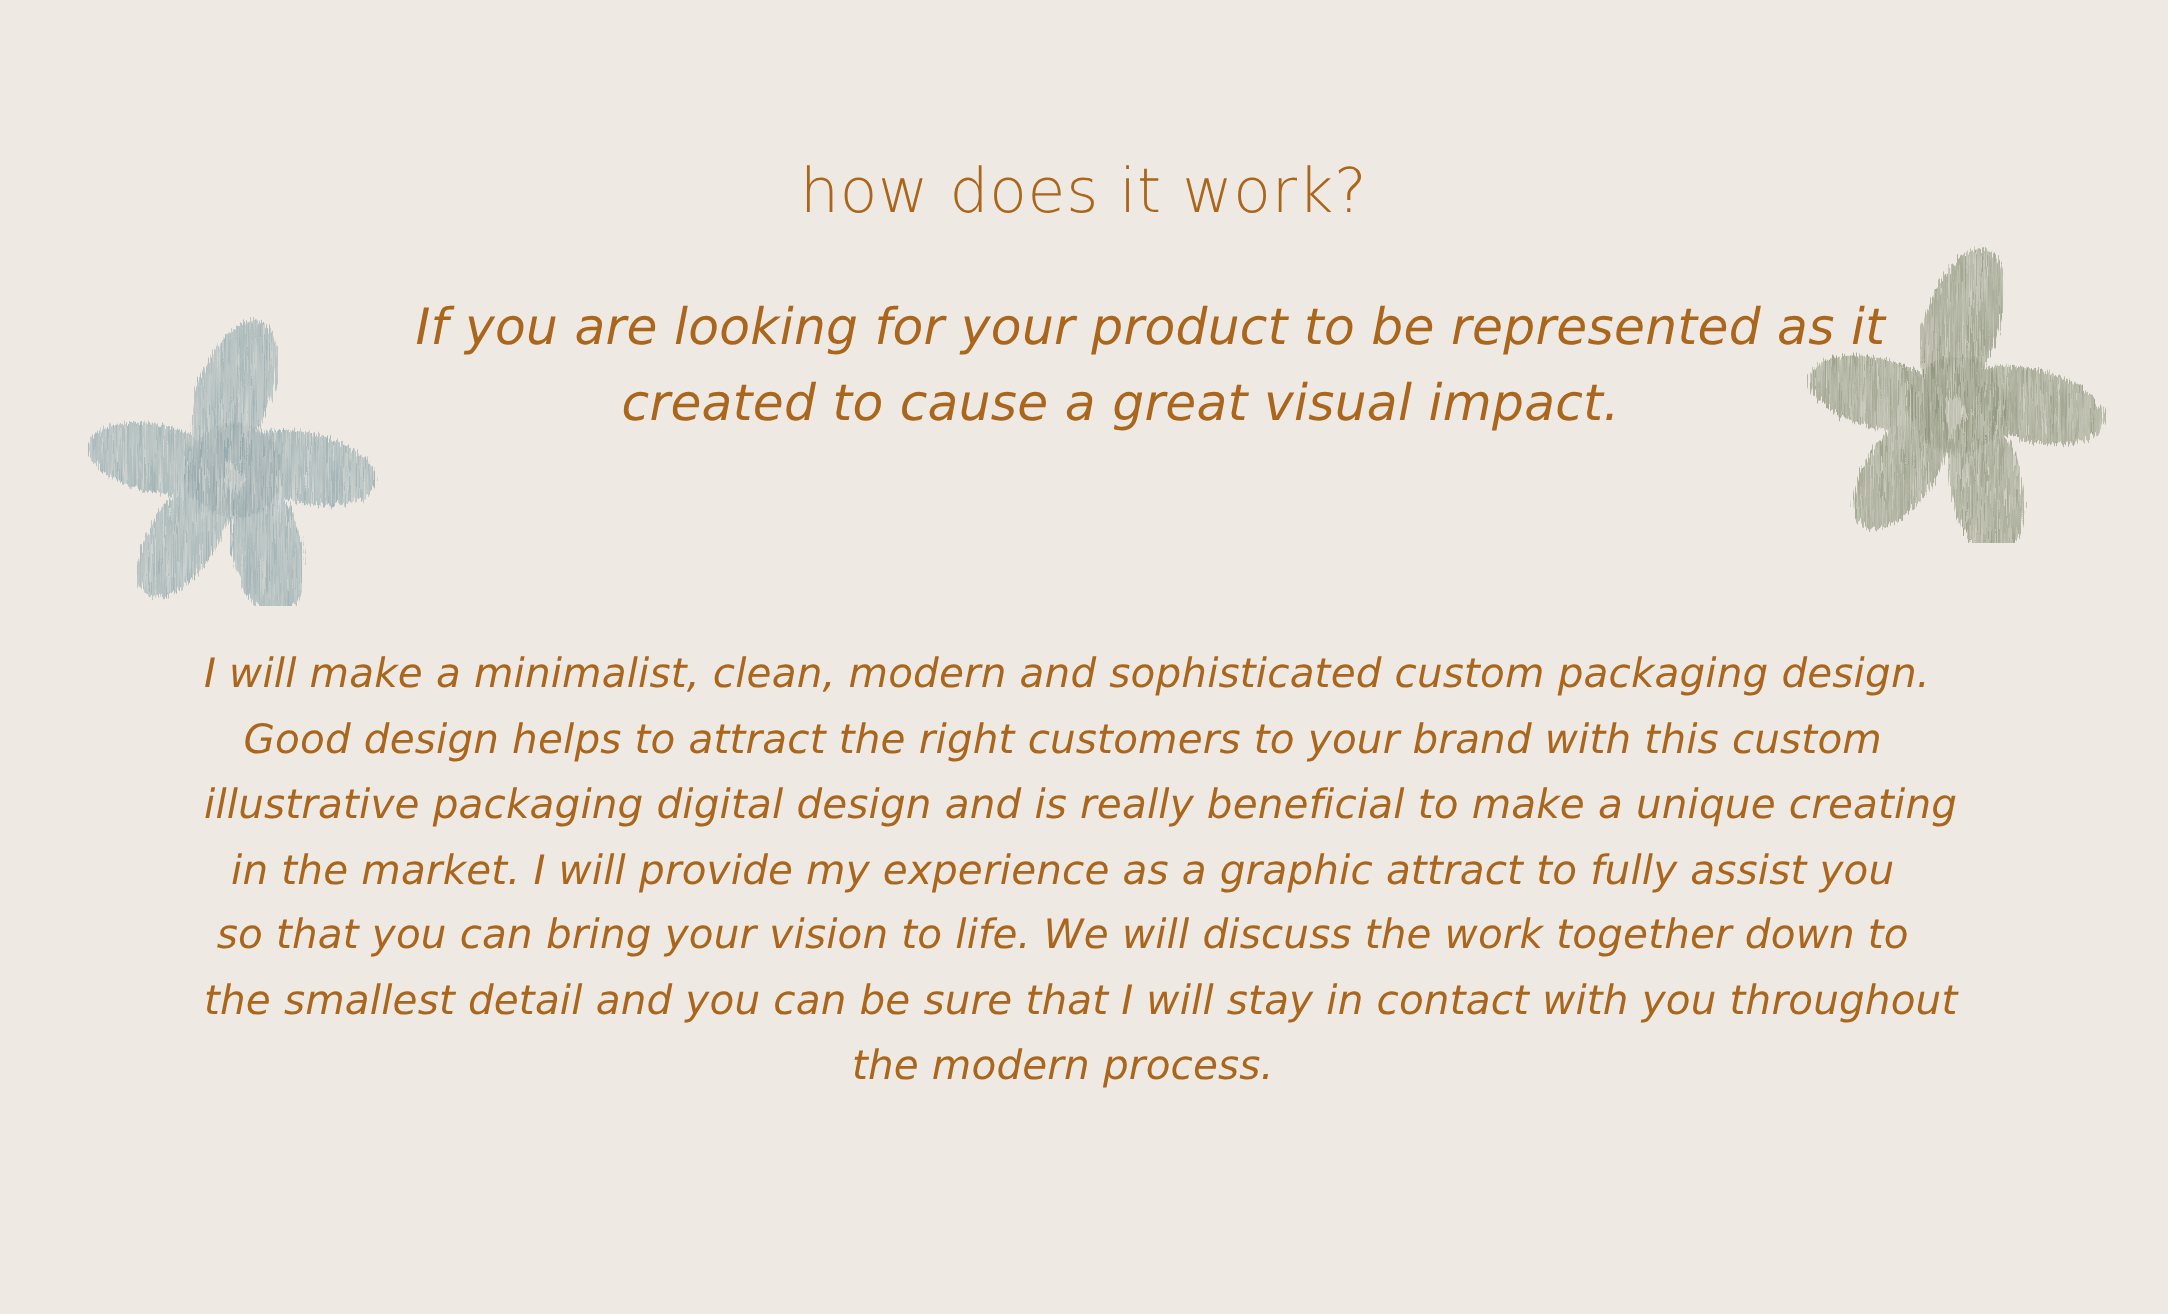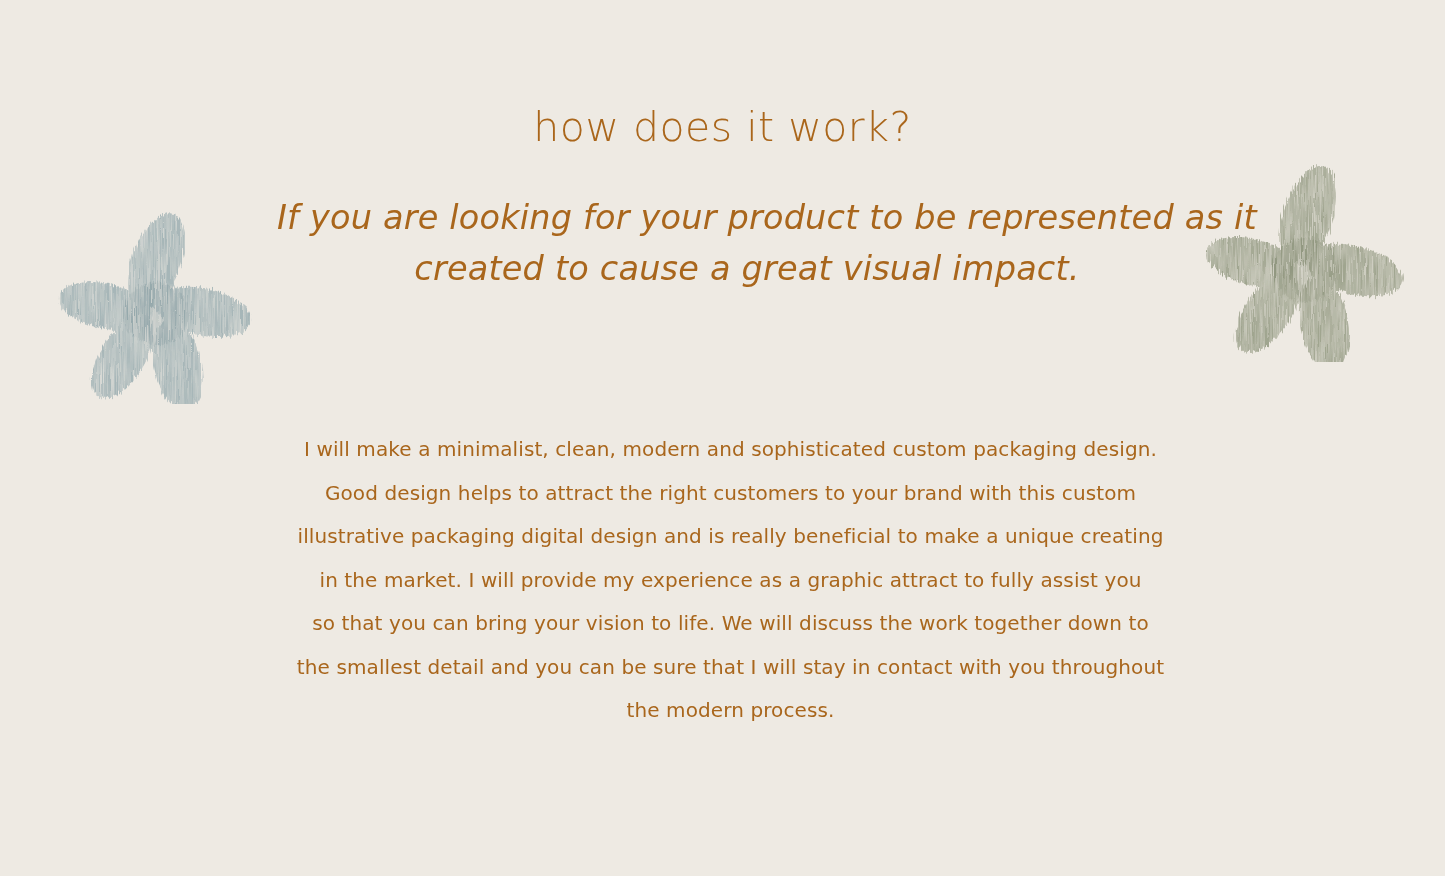--- a/index.html
+++ b/index.html
@@ -59,27 +59,28 @@
     font-size: 33.5px;
     line-height: 51px;
     letter-spacing: 0.2px;
     margin-left: 24px;
   }
   .lede .ln { display: block; white-space: nowrap; }
 
   
   .body-copy {
     position: absolute;
-    left: 158px;
+    left: 136px;
     top: 428px;
     width: 1145px;
     text-align: center;
     color: #a9661c;
     font-family: "DejaVu Sans", sans-serif;
-    font-size: 20px;
+    font-style: italic;
+    font-size: 27px;
     line-height: 43.5px;
     letter-spacing: 0.1px;
   }
   .body-copy .ln { display: block; white-space: nowrap; }
 </style>
 </head>
 <body>
 
 <div class="canvas">
 

